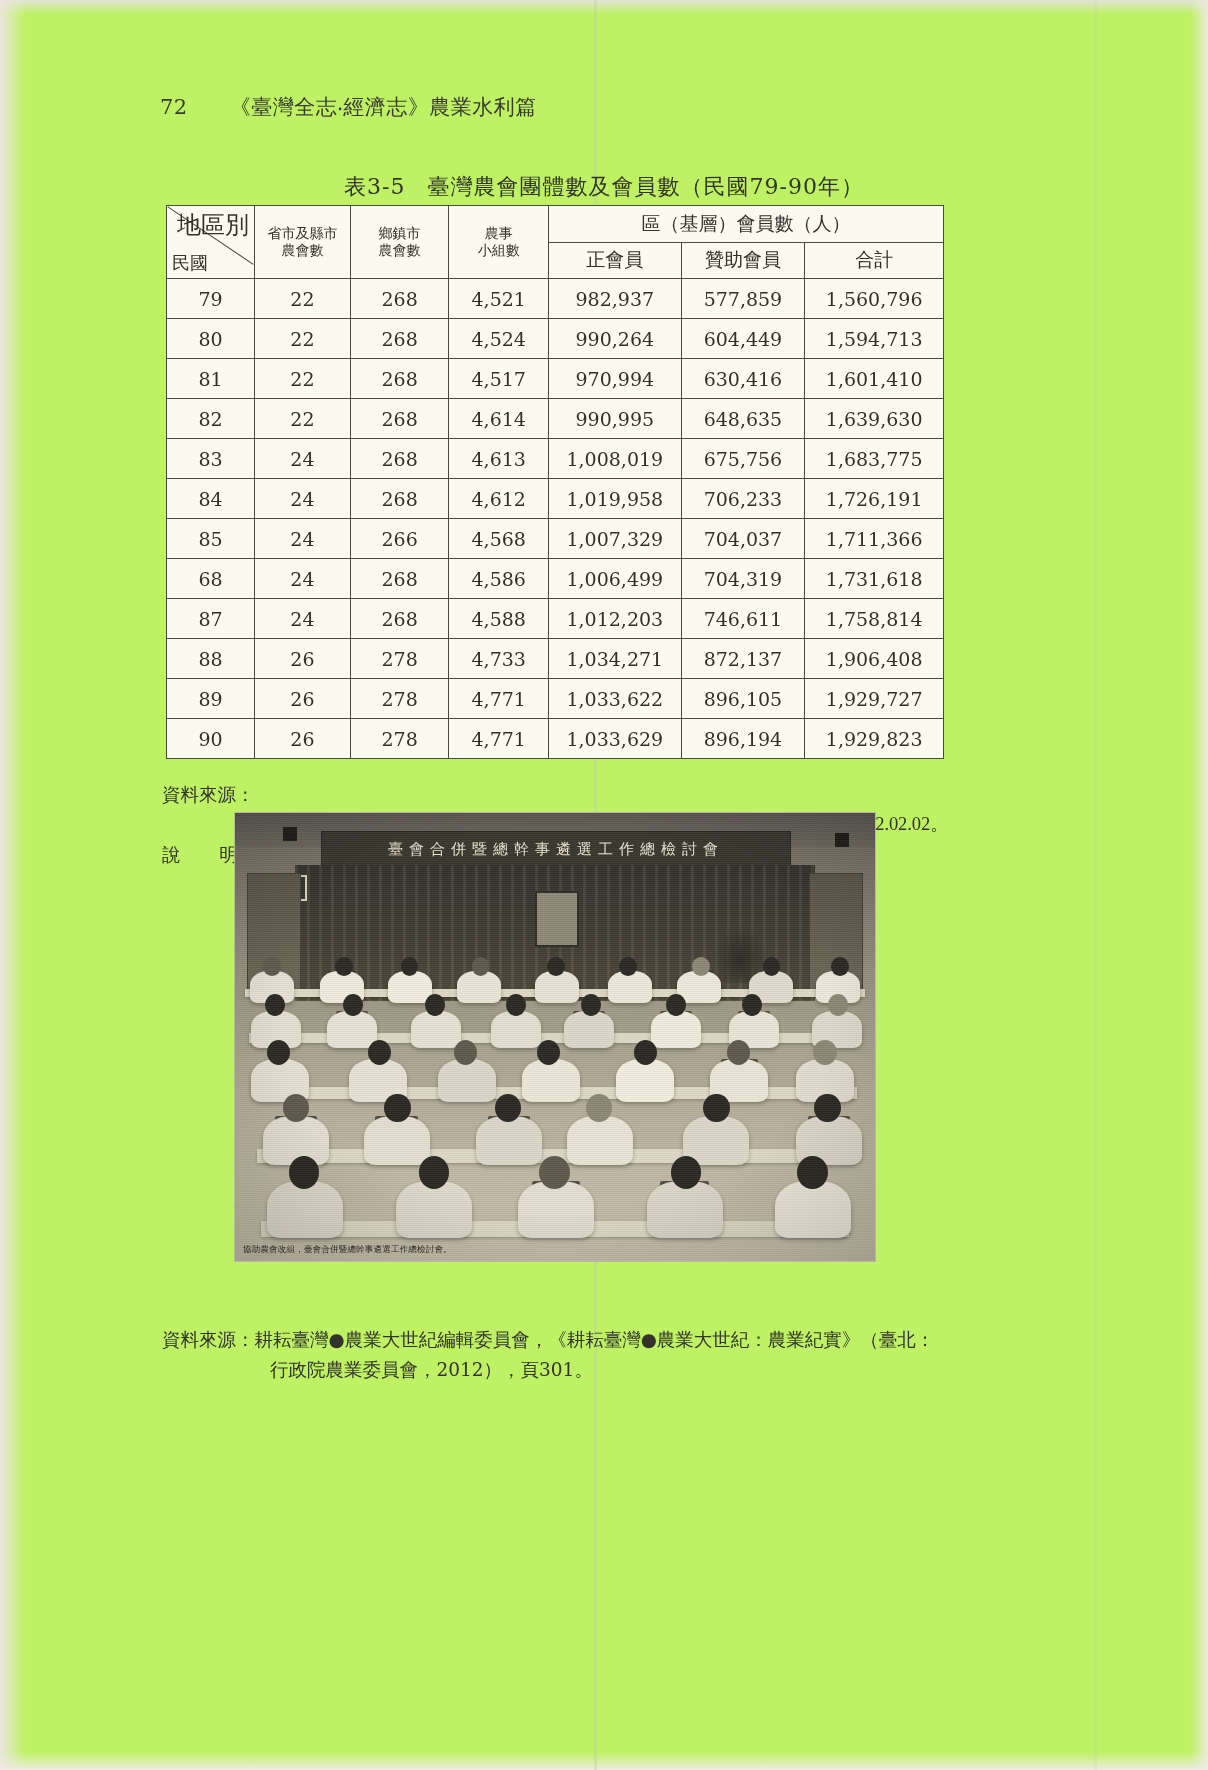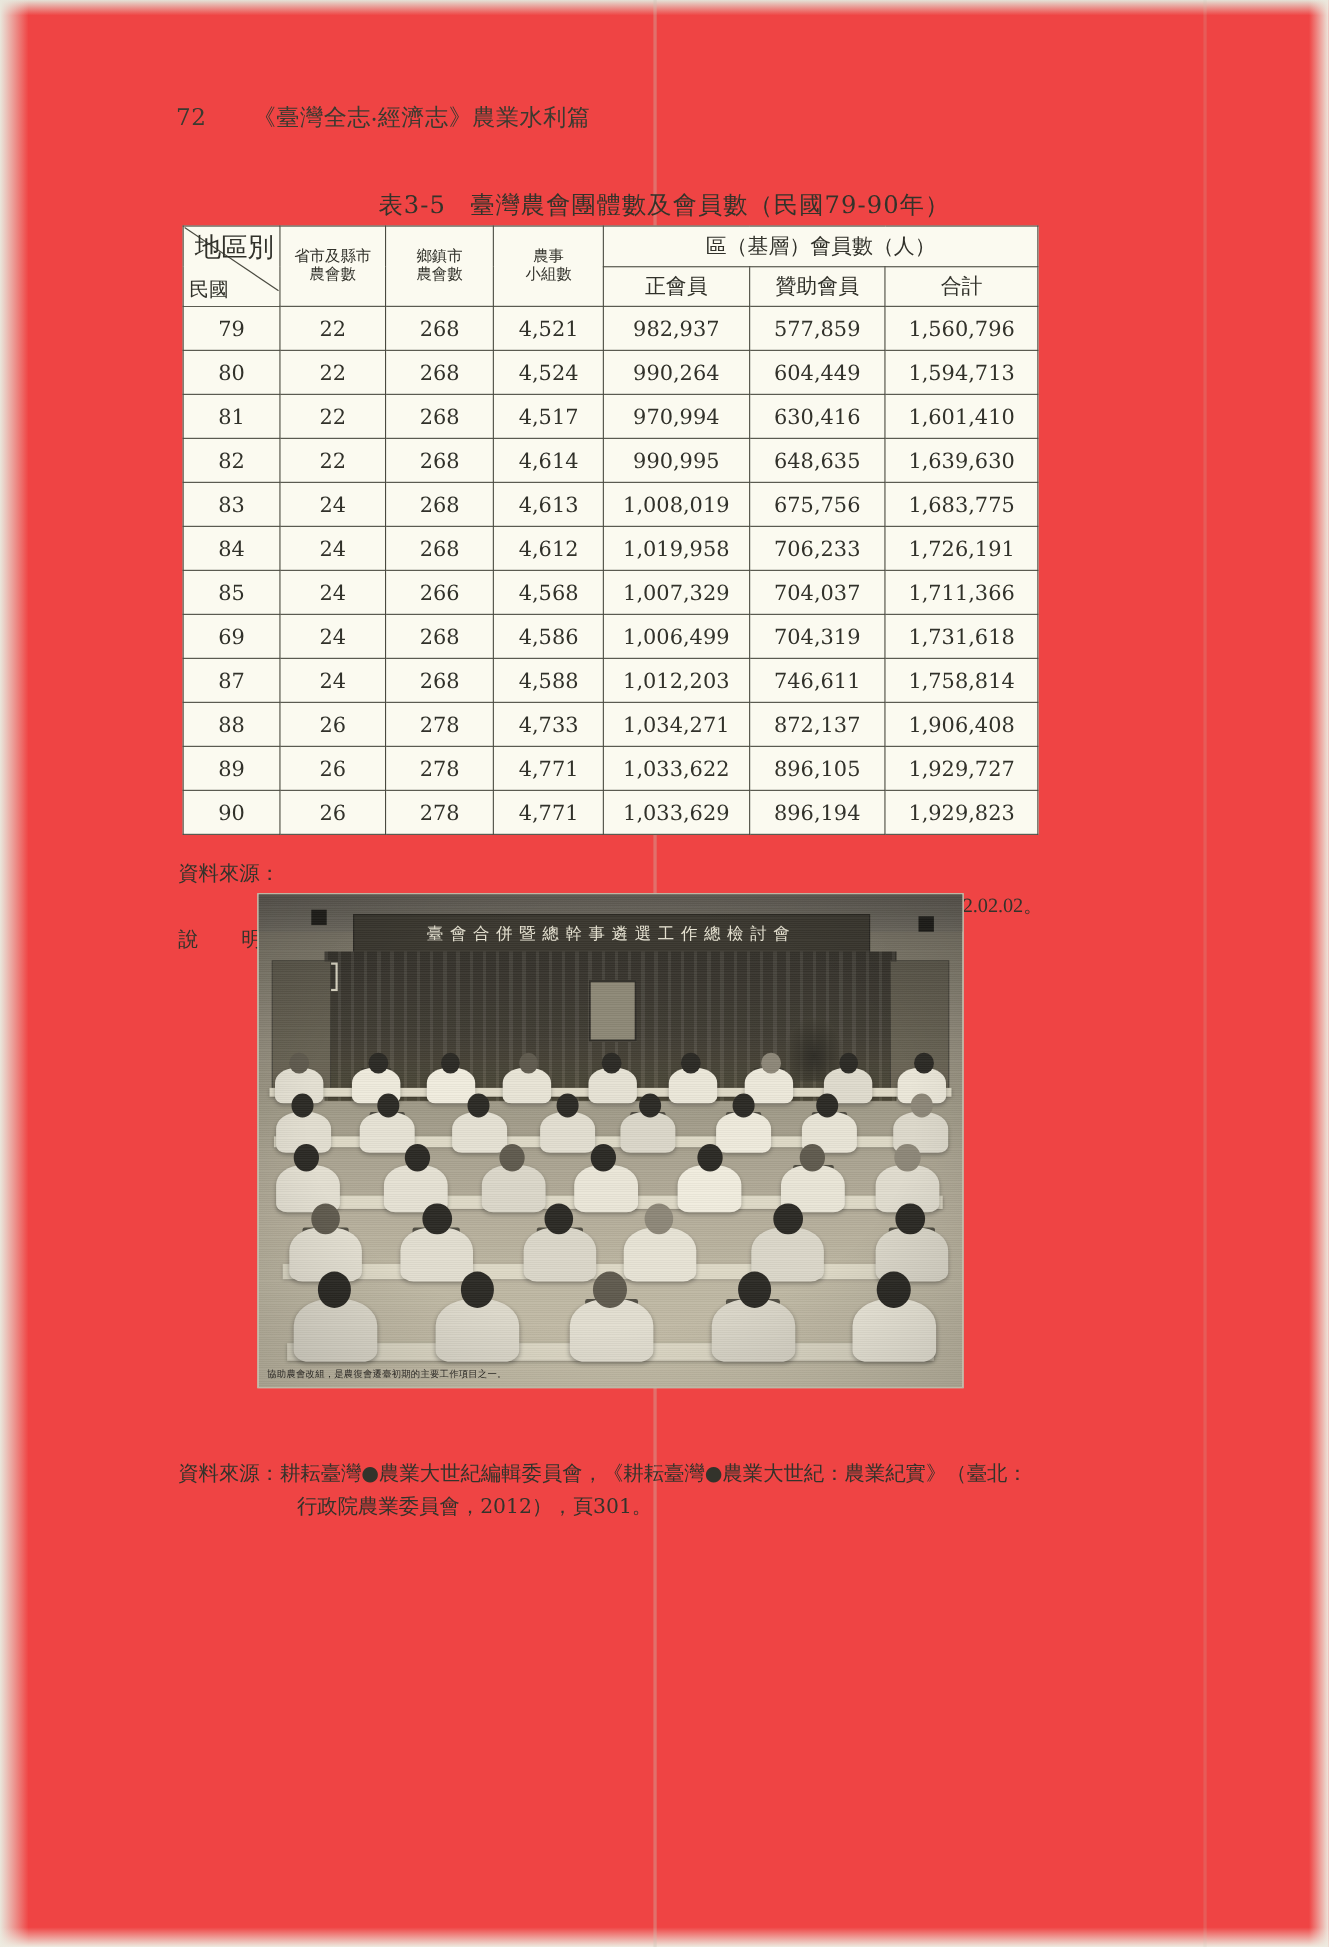--- a/index.html
+++ b/index.html
@@ -11,21 +11,21 @@
     width: 1208px;
     height: 1770px;
     font-family: "DejaVu Serif", "Liberation Serif", serif;
     color: #2e2e28;
     position: relative;
     overflow: hidden;
   }
   .page {
     position: absolute;
     inset: 0;
-    background: #ef4444;
+    background: #bef264;
   }
   
   .scan-edge-left {
     position: absolute;
     left: 0; top: 0; bottom: 0;
     width: 26px;
     background: linear-gradient(to right, #e9e7dc, rgba(253,253,248,0));
   }
   .scan-edge-top {
     position: absolute;
@@ -466,21 +466,21 @@
           <tr>
             <td>85</td>
             <td>24</td>
             <td>266</td>
             <td>4,568</td>
             <td>1,007,329</td>
             <td>704,037</td>
             <td>1,711,366</td>
           </tr>
           <tr>
-            <td>69</td>
+            <td>68</td>
             <td>24</td>
             <td>268</td>
             <td>4,586</td>
             <td>1,006,499</td>
             <td>704,319</td>
             <td>1,731,618</td>
           </tr>
           <tr>
             <td>87</td>
             <td>24</td>
@@ -635,21 +635,21 @@
             <div class="person" style="left: 283.119px; top: 217.6px; width: 76px; height: 57.6px; background: rgb(226, 222, 208);"></div>
             <div class="head gray" style="left: 304.216px; top: 192.672px; width: 30.4px; height: 32.832px;"></div>
             <div class="chairback" style="left: 425.371px; top: 217.6px; width: 48.64px; height: 39.6px; opacity: 0.8;"></div>
             <div class="person" style="left: 411.691px; top: 217.6px; width: 76px; height: 57.6px; background: rgb(218, 214, 200);"></div>
             <div class="head" style="left: 435.558px; top: 192.672px; width: 30.4px; height: 32.832px;"></div>
             <div class="person" style="left: 539.711px; top: 217.6px; width: 76px; height: 57.6px; background: rgb(237, 233, 219);"></div>
             <div class="head" style="left: 562.246px; top: 192.672px; width: 30.4px; height: 32.832px;"></div>
           </div>
         <div class="photo-grain"></div>
         <div class="photo-vignette"></div>
-        <div class="photo-caption">協助農會改組，是農復會遷臺初期的主要工作項目之一。</div>
+        <div class="photo-caption">協助農會改組，臺會合併暨總幹事遴選工作總檢討會。</div>
       </div>
     </div>
 
 
     <div class="fig-note">
       <div class="note-row">
         <span class="note-label">資料來源：</span>
         <span class="note-body">耕耘臺灣●農業大世紀編輯委員會，《耕耘臺灣●農業大世紀：農業紀實》（臺北：</span>
       </div>
       <div class="note-row">

